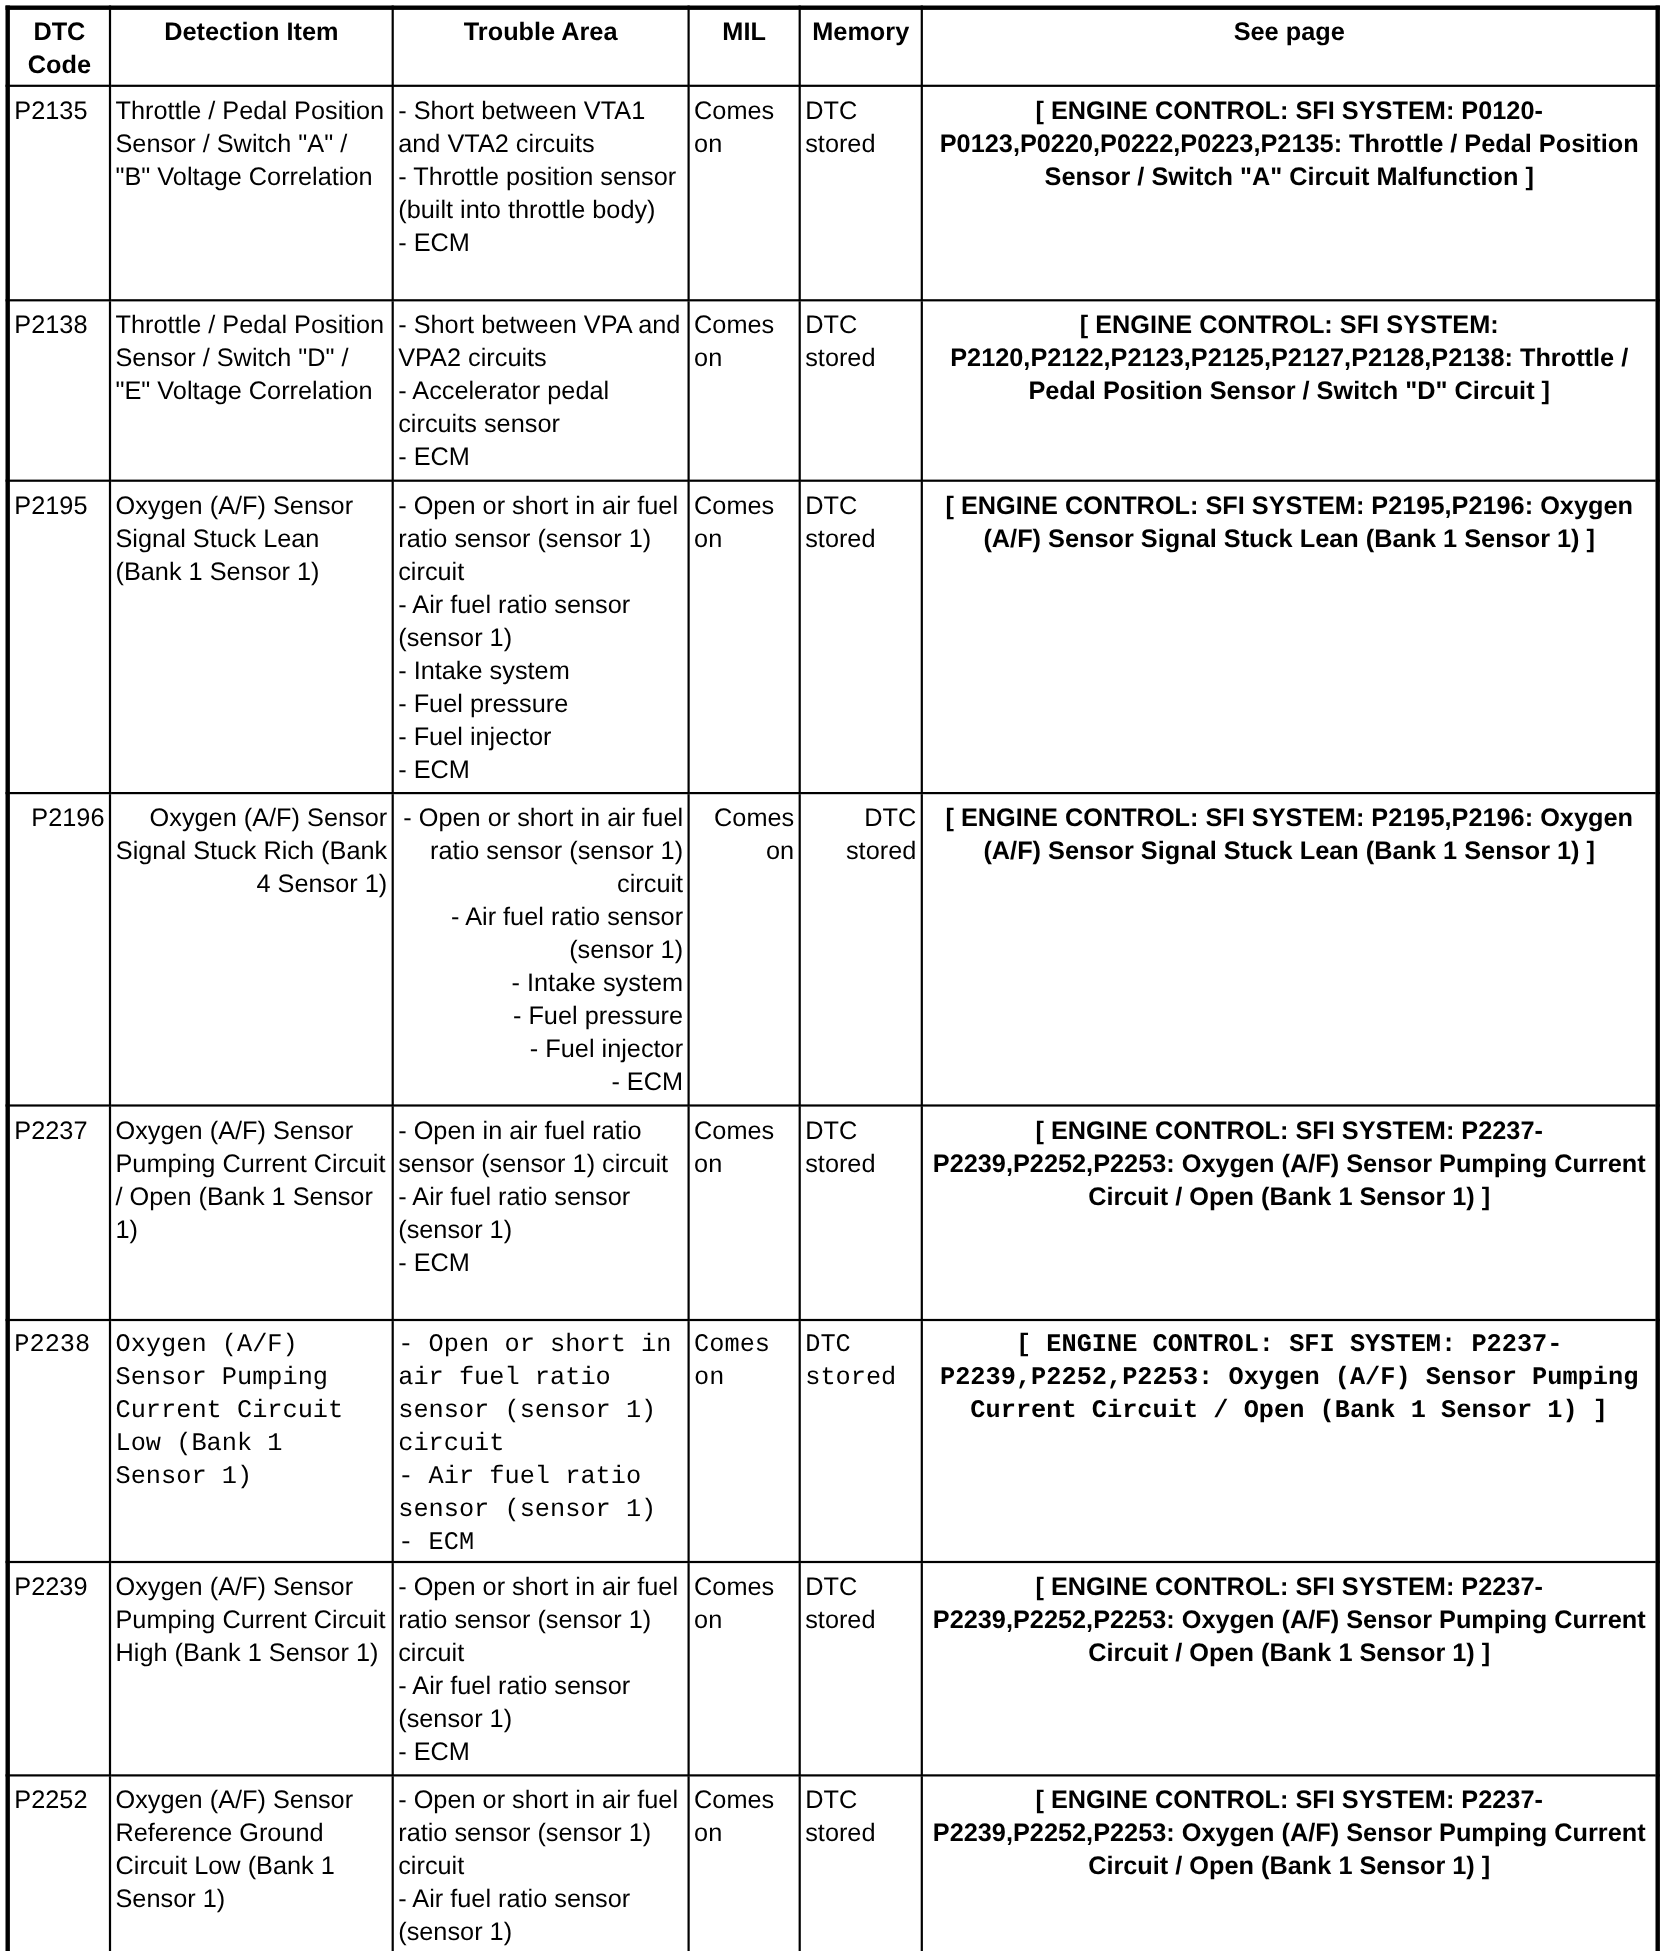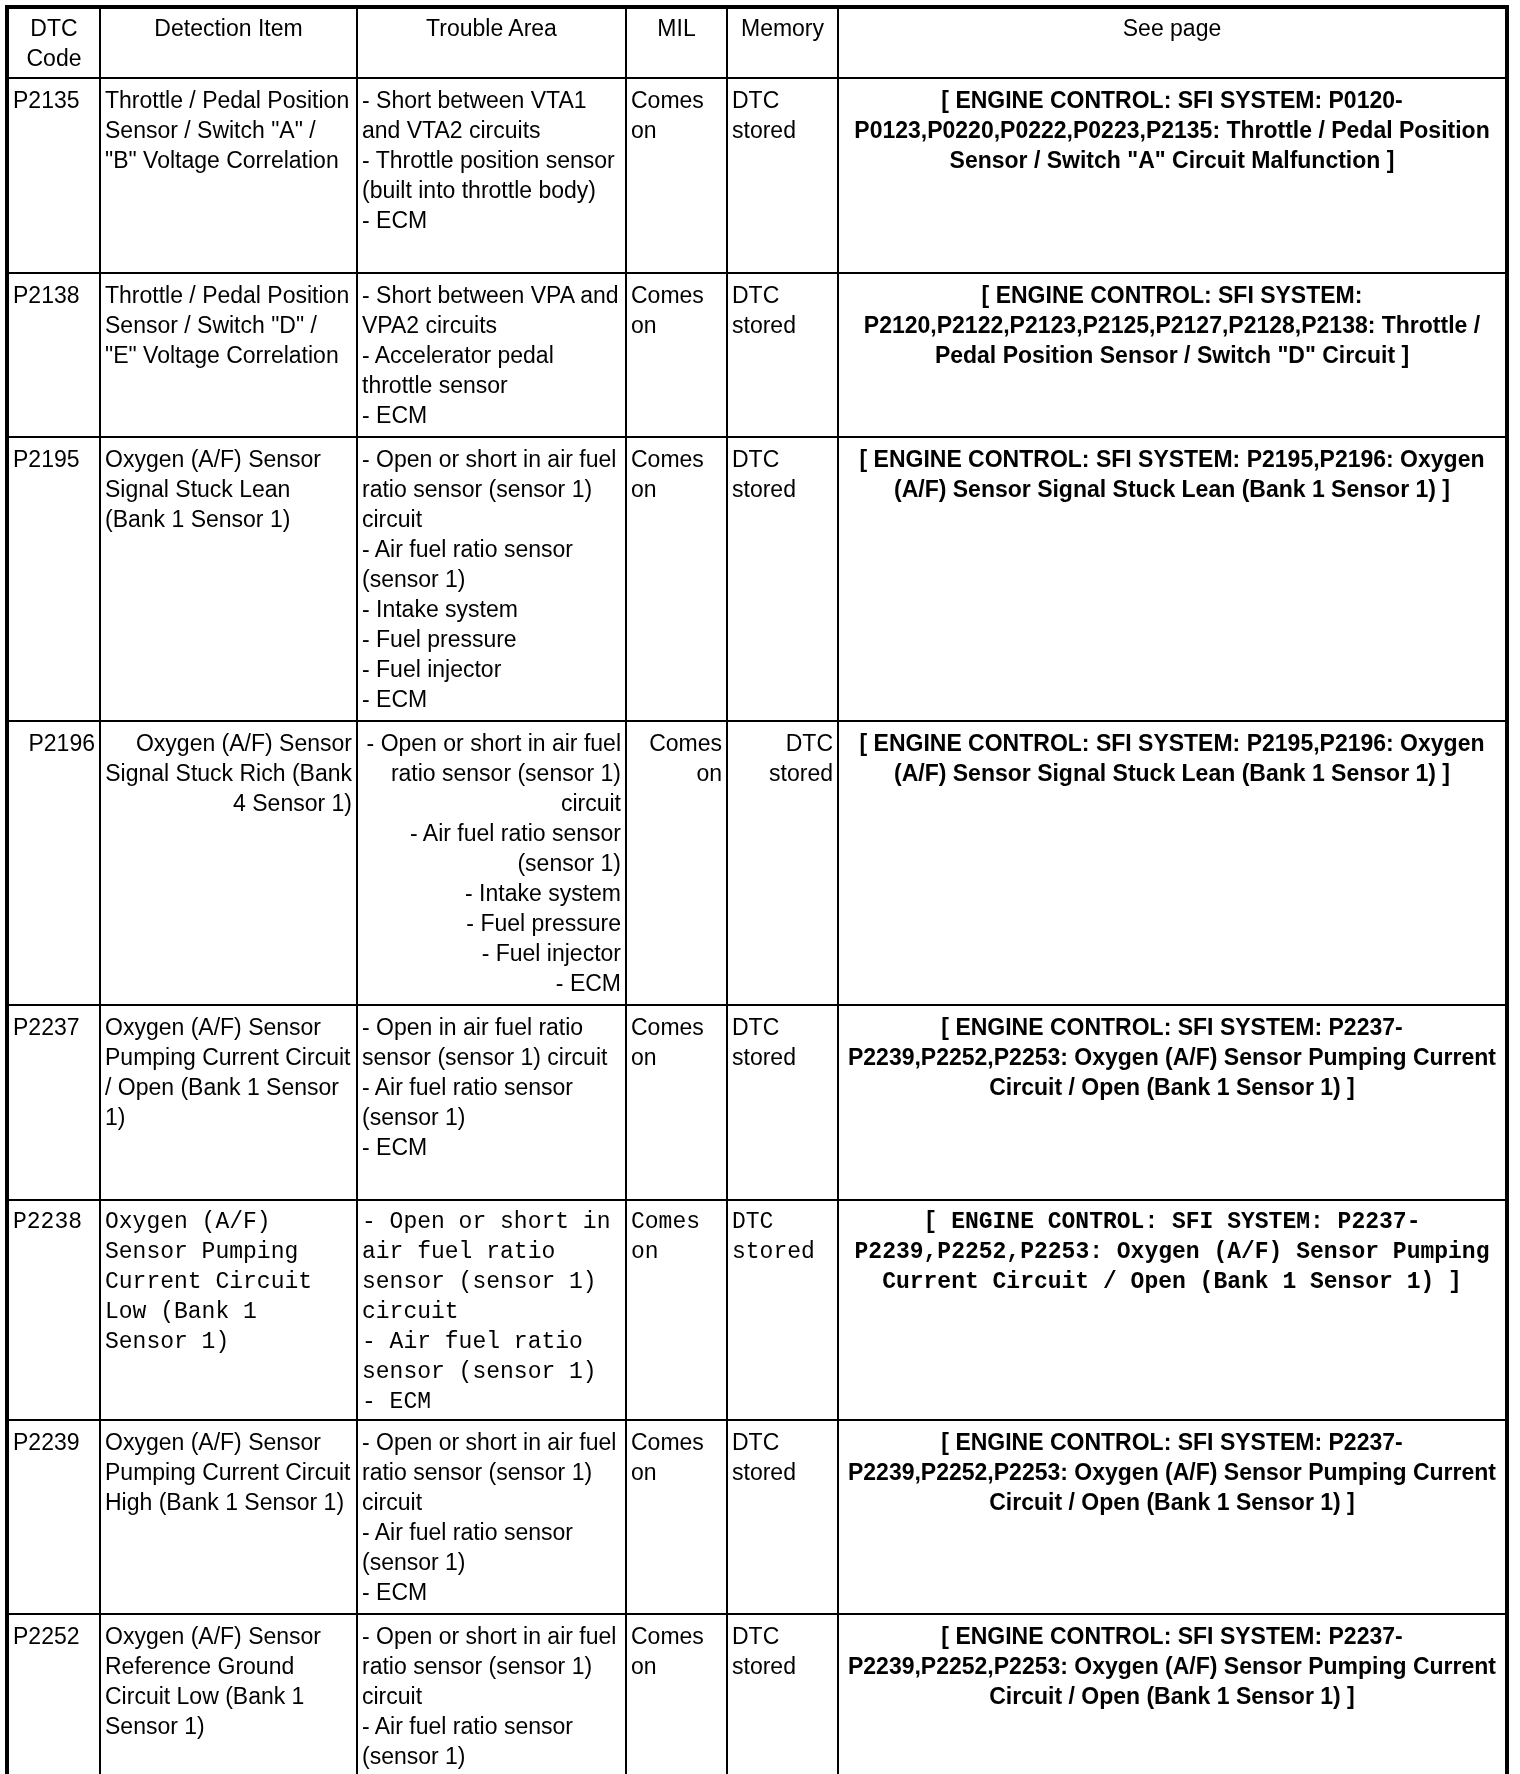--- a/index.html
+++ b/index.html
@@ -8,21 +8,21 @@
     table.dtc {
       position: absolute; left: 5px; top: 5px;
       width: 1500px; border-collapse: collapse;
       border: 4px solid #000; table-layout: fixed;
     }
     table.dtc th, table.dtc td {
       border: 2px solid #000; vertical-align: top;
       font-size: 23px; line-height: 30px; padding: 6px 4px 2px 4px;
       word-wrap: break-word;
     }
-    table.dtc th { font-weight: normal; height: 62px; padding-top: 4px; }
+    table.dtc th { font-weight: bold; height: 62px; padding-top: 4px; }
     table.dtc td.see { font-weight: bold; text-align: center; font-size: 23px; }
     col.c-code { width: 93px; }
     col.c-item { width: 257px; }
     col.c-area { width: 269px; }
     col.c-mil  { width: 101px; }
     col.c-mem  { width: 111px; }
     col.c-see  { width: 669px; }
     .line { display: block; }
     tr.r1 td { height: 185px; }
     tr.r2 td { height: 154px; }
@@ -66,21 +66,21 @@
         </td>
         <td>Comes on</td>
         <td>DTC stored</td>
         <td class="see">[ ENGINE CONTROL: SFI SYSTEM: P0120-P0123,P0220,P0222,P0223,P2135: Throttle / Pedal Position Sensor / Switch "A" Circuit Malfunction ]</td>
       </tr>
       <tr class="r2">
         <td>P2138</td>
         <td>Throttle / Pedal Position Sensor / Switch "D" / "E" Voltage Correlation</td>
         <td>
           <span class="line">- Short between VPA and VPA2 circuits</span>
-          <span class="line">- Accelerator pedal throttle sensor</span>
+          <span class="line">- Accelerator pedal circuits sensor</span>
           <span class="line">- ECM</span>
         </td>
         <td>Comes on</td>
         <td>DTC stored</td>
         <td class="see">[ ENGINE CONTROL: SFI SYSTEM: P2120,P2122,P2123,P2125,P2127,P2128,P2138: Throttle / Pedal Position Sensor / Switch "D" Circuit ]</td>
       </tr>
       <tr class="r3">
         <td>P2195</td>
         <td>Oxygen (A/F) Sensor Signal Stuck Lean (Bank 1 Sensor 1)</td>
         <td>

